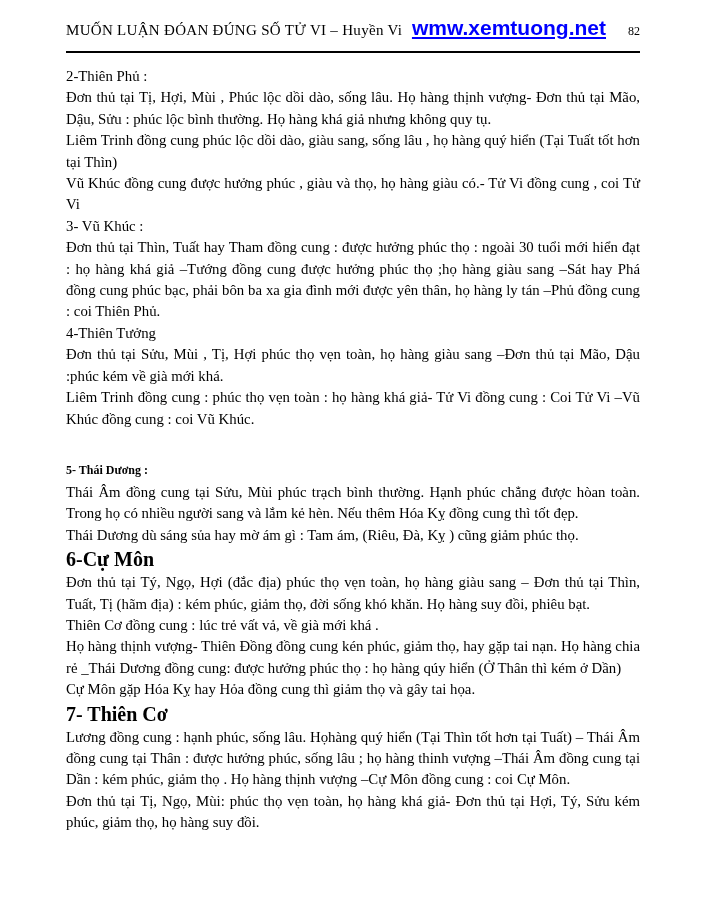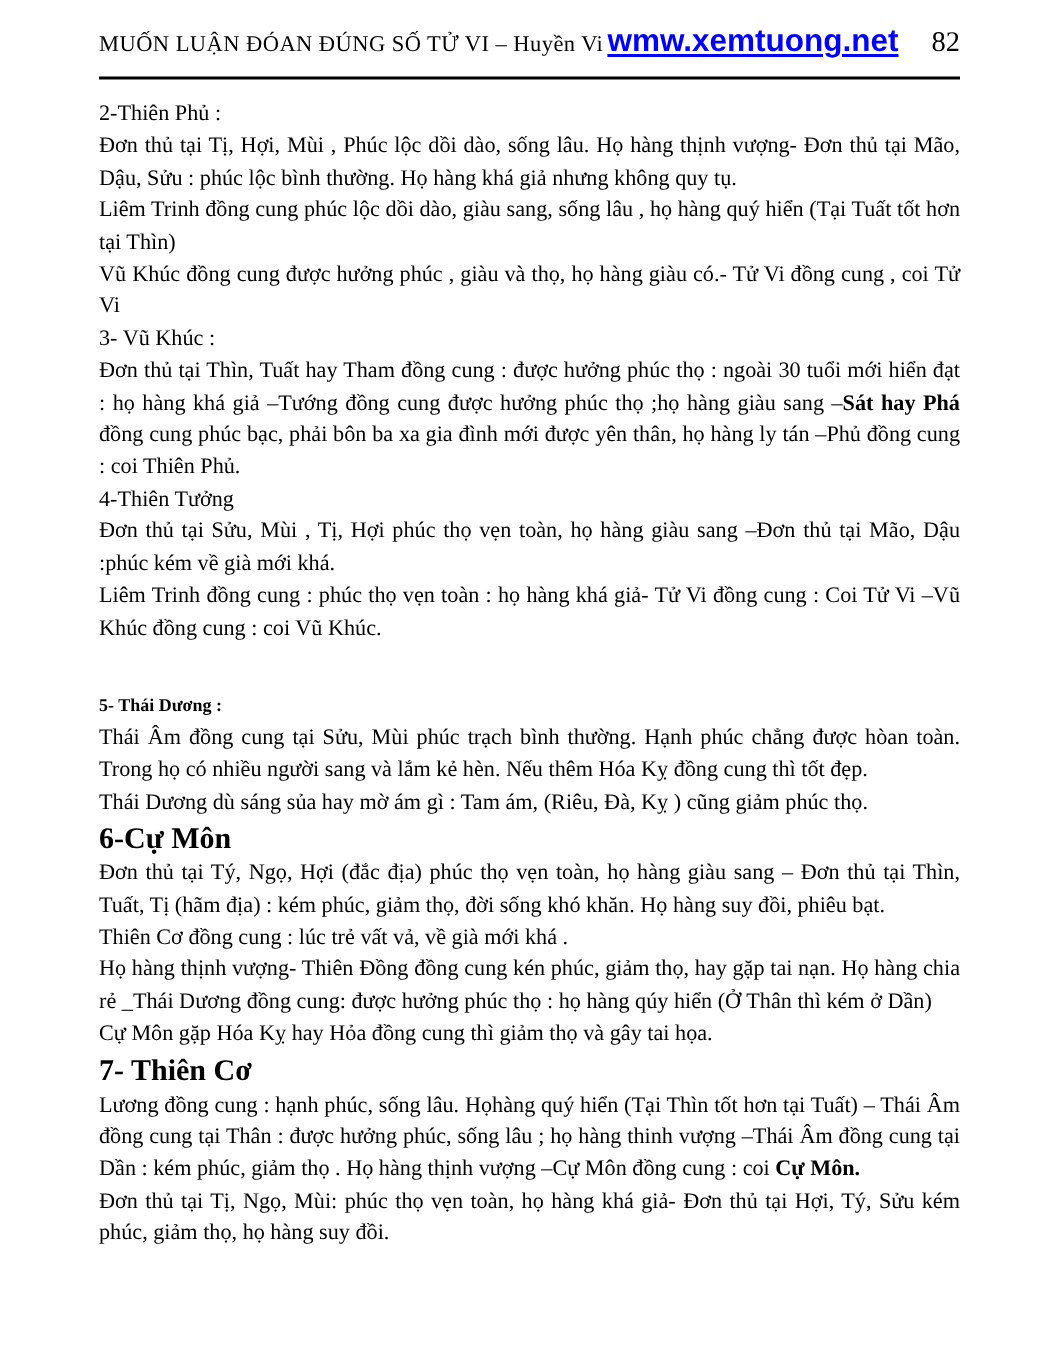--- a/index.html
+++ b/index.html
@@ -31,21 +31,21 @@
     align-items: baseline;
     gap: 22px;
   }
   .site-link {
     font-family: "Liberation Sans", sans-serif;
     font-weight: bold;
     font-size: 21px;
     text-decoration: underline;
     cursor: pointer;
   }
-  .page-num { font-size: 19px; }
+  .page-num { font-size: 12px; }
   .header-rule {
     border: none;
     border-top: 2px solid #000;
     margin: 11px 0 0 0;
   }
   
   .content {
     margin-top: 13px;
     font-size: 14.8px;
     line-height: 21.4px;
@@ -57,21 +57,21 @@
     font-size: inherit;
     line-height: inherit;
     font-weight: normal;
     text-align: left;
   }
   .content h2.h-bold   { font-weight: normal; }
   .content h2.h-plain  { font-weight: normal; }
   .content h2.h-medium { font-weight: bold; font-size: 12px; line-height: 23px; padding-top: 1px; margin-top: 28px; }
   .content h2.h-large  { font-weight: bold; font-size: 20px; line-height: 25px; padding-top: 1px; }
   .content p { margin: 0; }
-  .content .run-b { font-weight: bold; }
+  .content .run-b { font-weight: normal; }
 </style>
 </head>
 <body>
 
 <div class="page">
 
   <div class="header-row">
     <span class="header-title">MUỐN LUẬN ĐÓAN ĐÚNG SỐ TỬ VI – Huyền Vi</span>
     <span class="header-right">
       <a class="site-link" style="color: rgb(0, 0, 255);">wmw.xemtuong.net</a>

